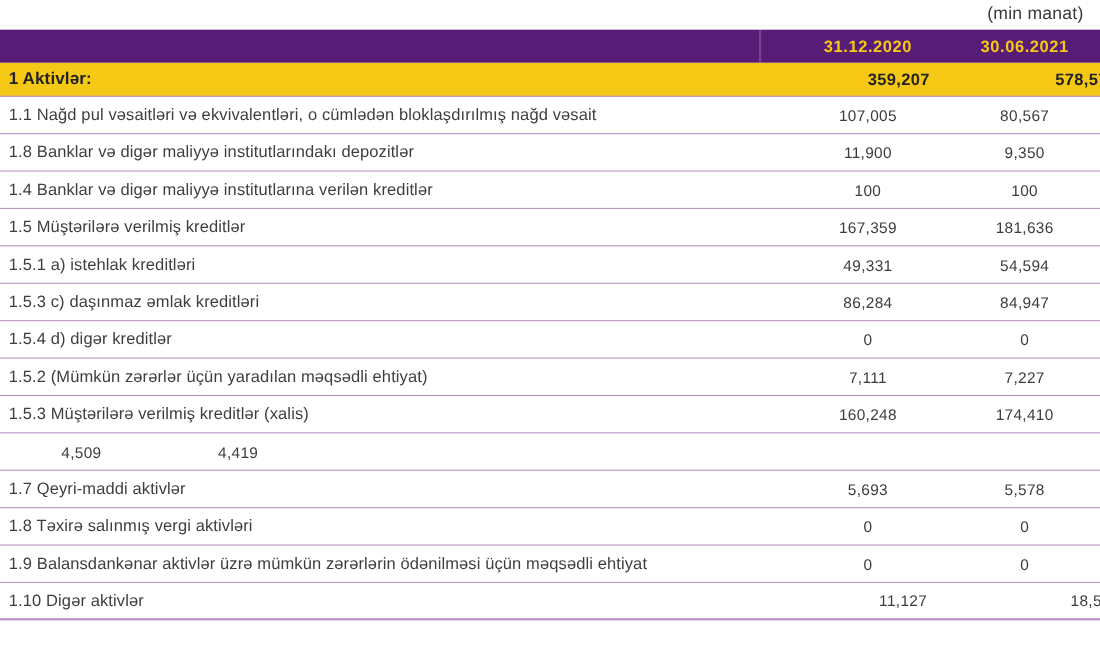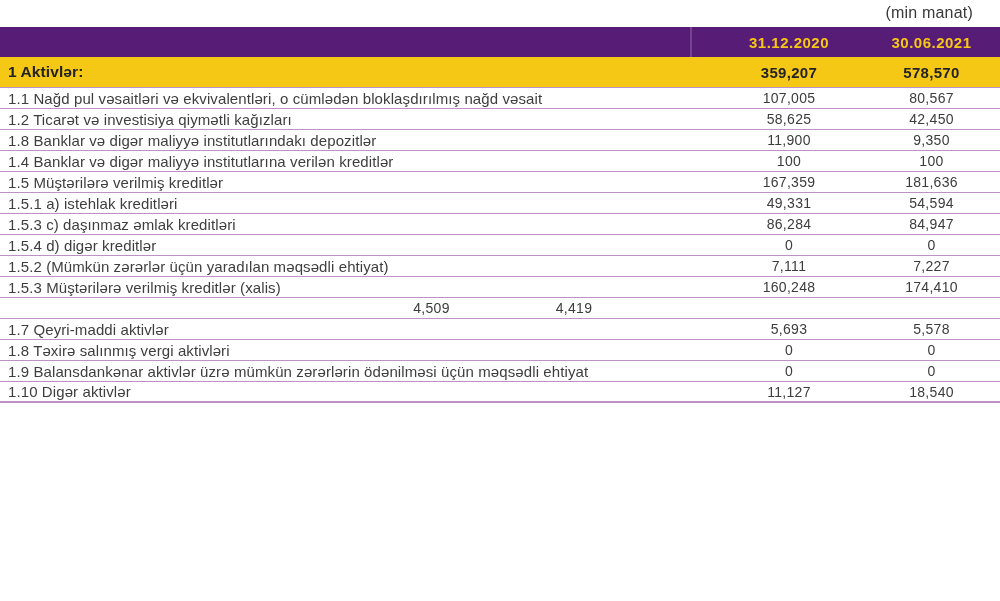--- a/index.html
+++ b/index.html
@@ -10,21 +10,21 @@
     overflow: hidden;
     font-family: "Liberation Sans", sans-serif;
     color: #3e3e3e;
   }
   .page { width: 1000px; height: 601px; position: relative; }
 
   .unit-note {
     height: 27px;
     line-height: 25px;
     text-align: right;
-    padding-right: 27px;
+    padding-right: 15px;
     font-size: 16px;
     color: #3a3a3a;
     letter-spacing: .2px;
   }
 
   .head-row {
     height: 30px;
     background: var(--purple, #571c75);
     display: flex;
     align-items: center;
@@ -46,34 +46,34 @@
   }
 
   .total-row {
     height: 31px;
     background: var(--yellow, #f6c816);
     display: flex;
     align-items: center;
     box-sizing: border-box;
     border-bottom: 1.5px solid var(--divider, #bc92c5);
     color: #232323;
+    gap: 28px;
   }
   .total-row .cell { font-weight: bold; }
   .total-row .cell.label { font-size: 15.5px; }
   .total-row .cell.v { font-size: 15px; letter-spacing: .3px; }
 
   .row {
-    height: 21px;
+    height: 34px;
     display: flex;
     align-items: center;
     box-sizing: border-box;
     border-bottom: 1.5px solid var(--divider, #bc92c5);
-    justify-content: center;
   }
-  .row:last-child { border-bottom-width: 2px; }
+  .row:last-child { border-bottom-width: 2px; gap: 32px; }
 
   .cell { box-sizing: border-box; }
   .cell.label {
     flex: 0 0 715px;
     padding-left: 8px;
     font-size: 15px;
     letter-spacing: .1px;
     white-space: nowrap;
     overflow: hidden;
   }
@@ -101,25 +101,20 @@
       <div class="cell label">1 Aktivlər:</div>
       <div class="cell v v1">359,207</div>
       <div class="cell v v2">578,570</div>
     </div>
 
     <div id="rows">
         <div class="row">
           <div class="cell label">1.1 Nağd pul vəsaitləri və ekvivalentləri, o cümlədən bloklaşdırılmış nağd vəsait</div>
           <div class="cell v v1">107,005</div>
           <div class="cell v v2">80,567</div>
-        </div>
-        <div class="row">
-          <div class="cell label">1.2 Ticarət və investisiya qiymətli kağızları</div>
-          <div class="cell v v1">58,625</div>
-          <div class="cell v v2">42,450</div>
         </div>
         <div class="row">
           <div class="cell label">1.8 Banklar və digər maliyyə institutlarındakı depozitlər</div>
           <div class="cell v v1">11,900</div>
           <div class="cell v v2">9,350</div>
         </div>
         <div class="row">
           <div class="cell label">1.4 Banklar və digər maliyyə institutlarına verilən kreditlər</div>
           <div class="cell v v1">100</div>
           <div class="cell v v2">100</div>

